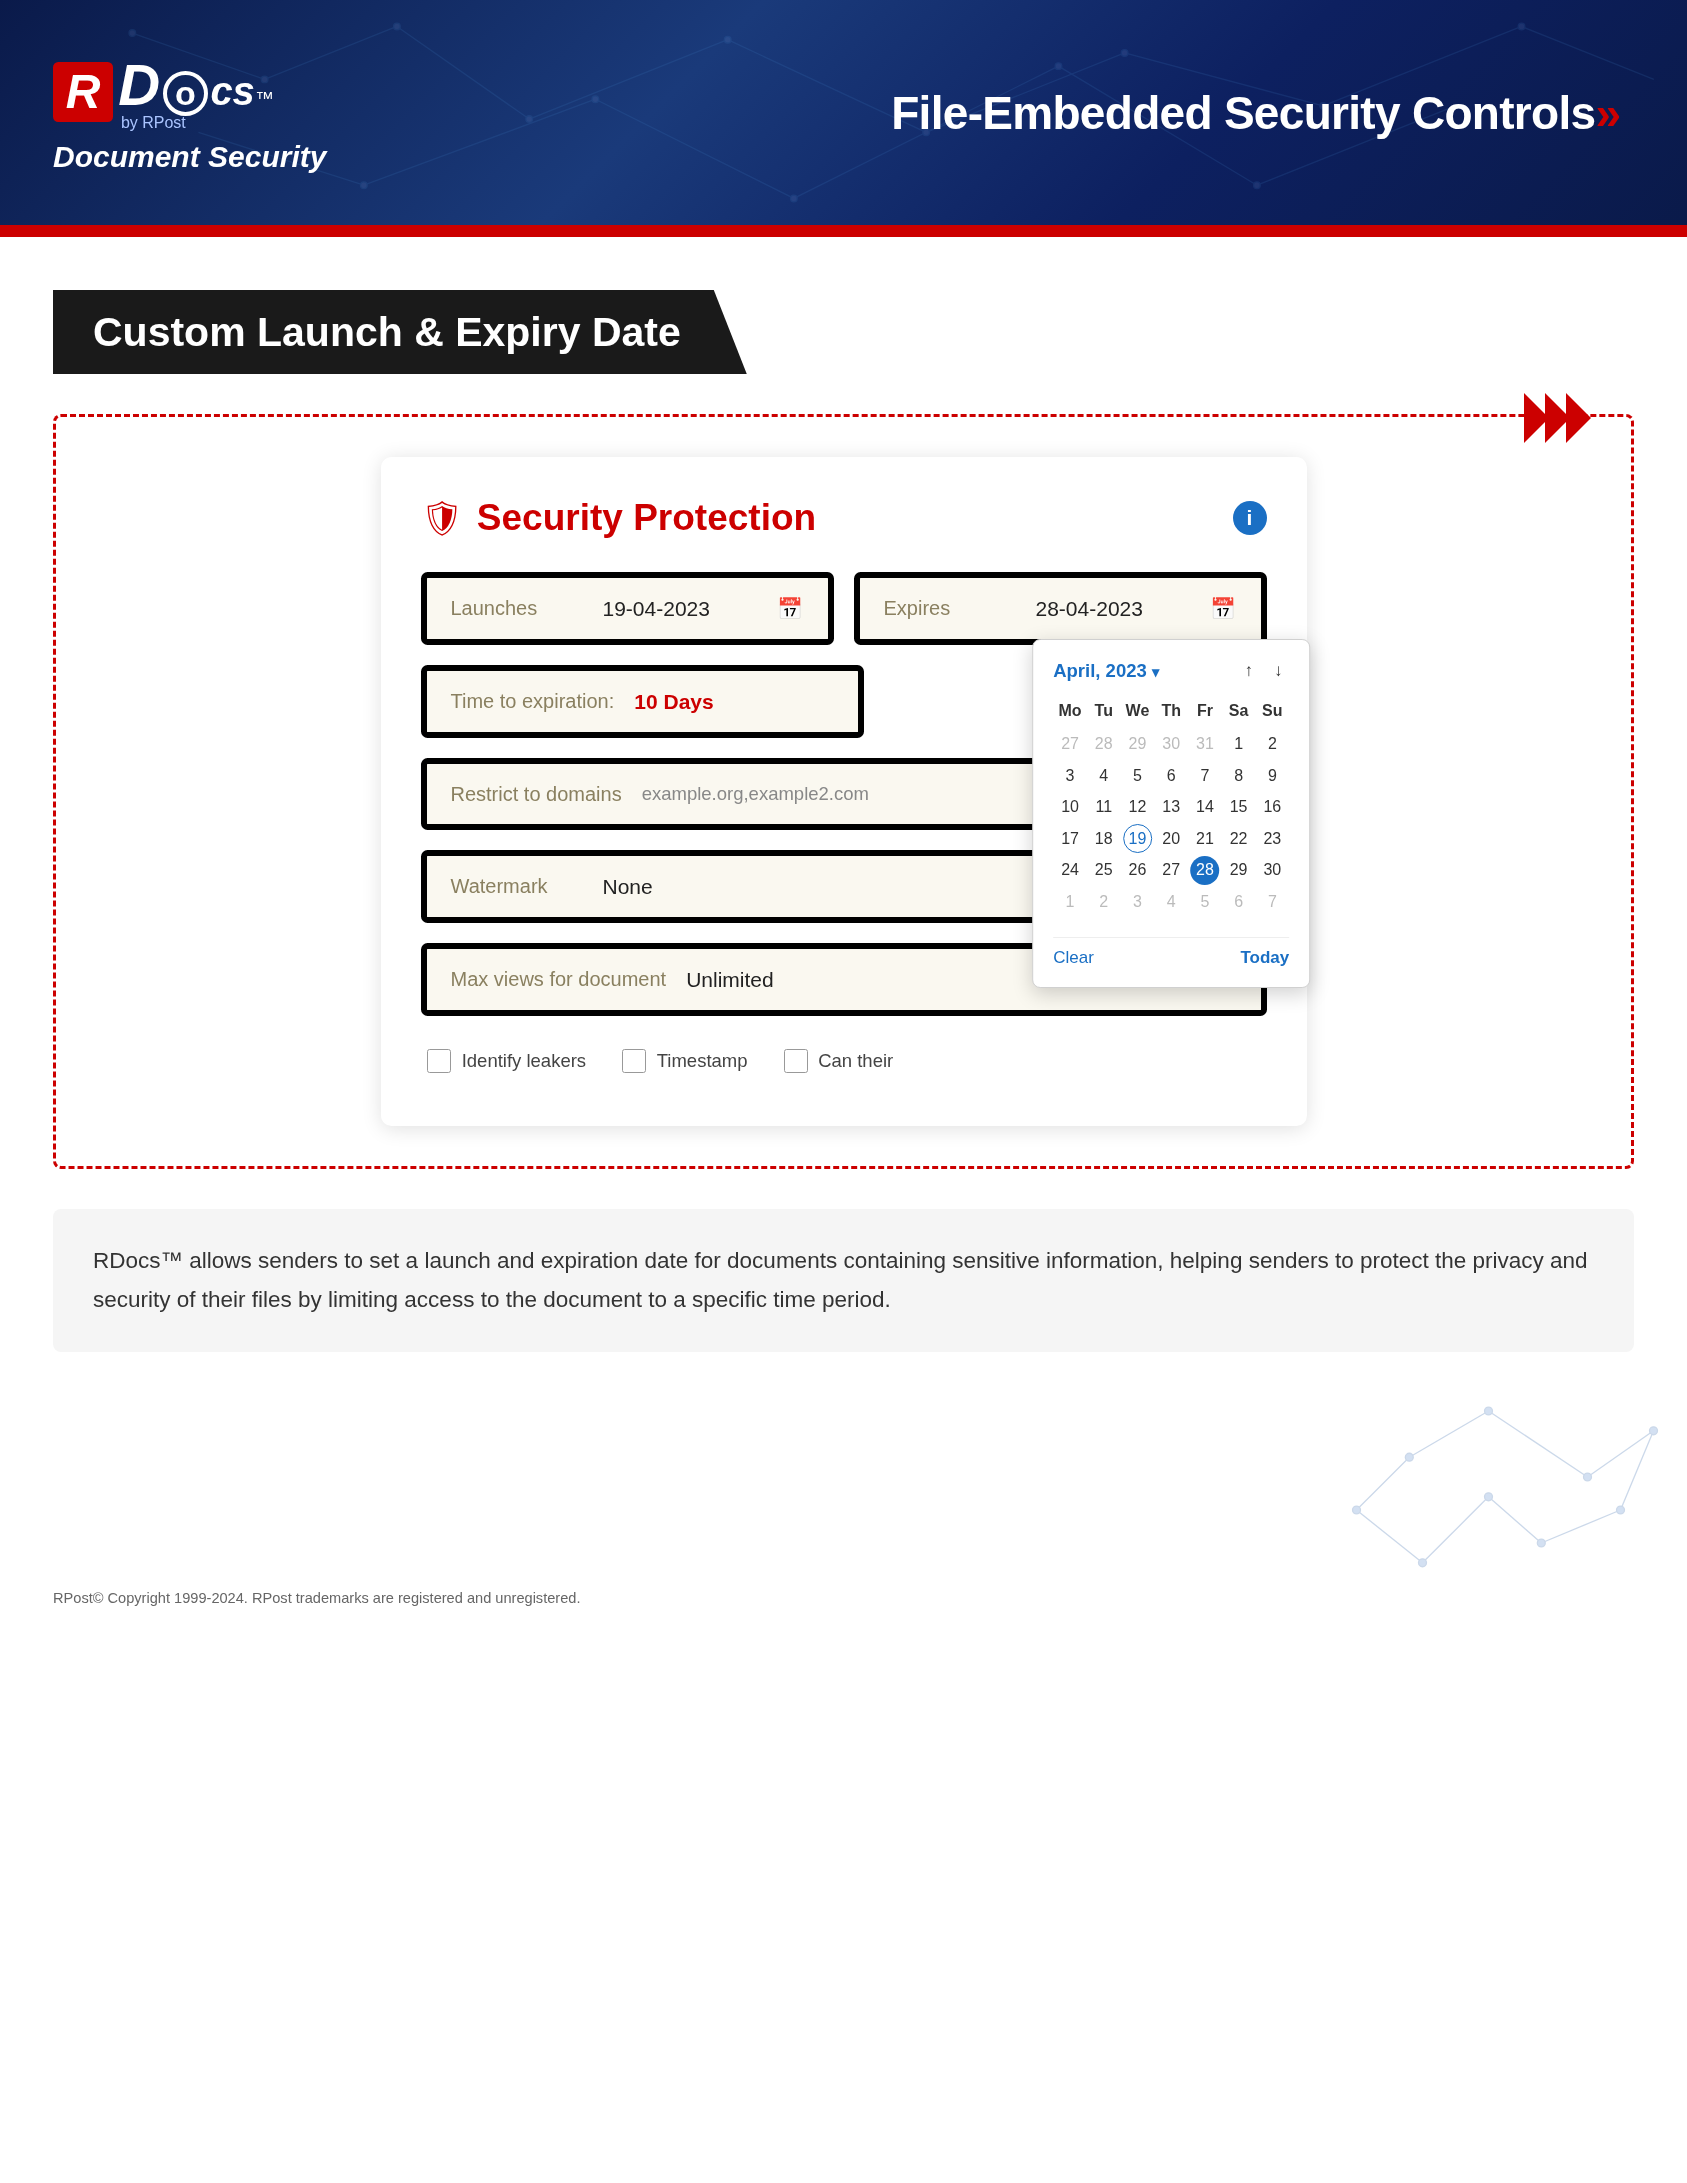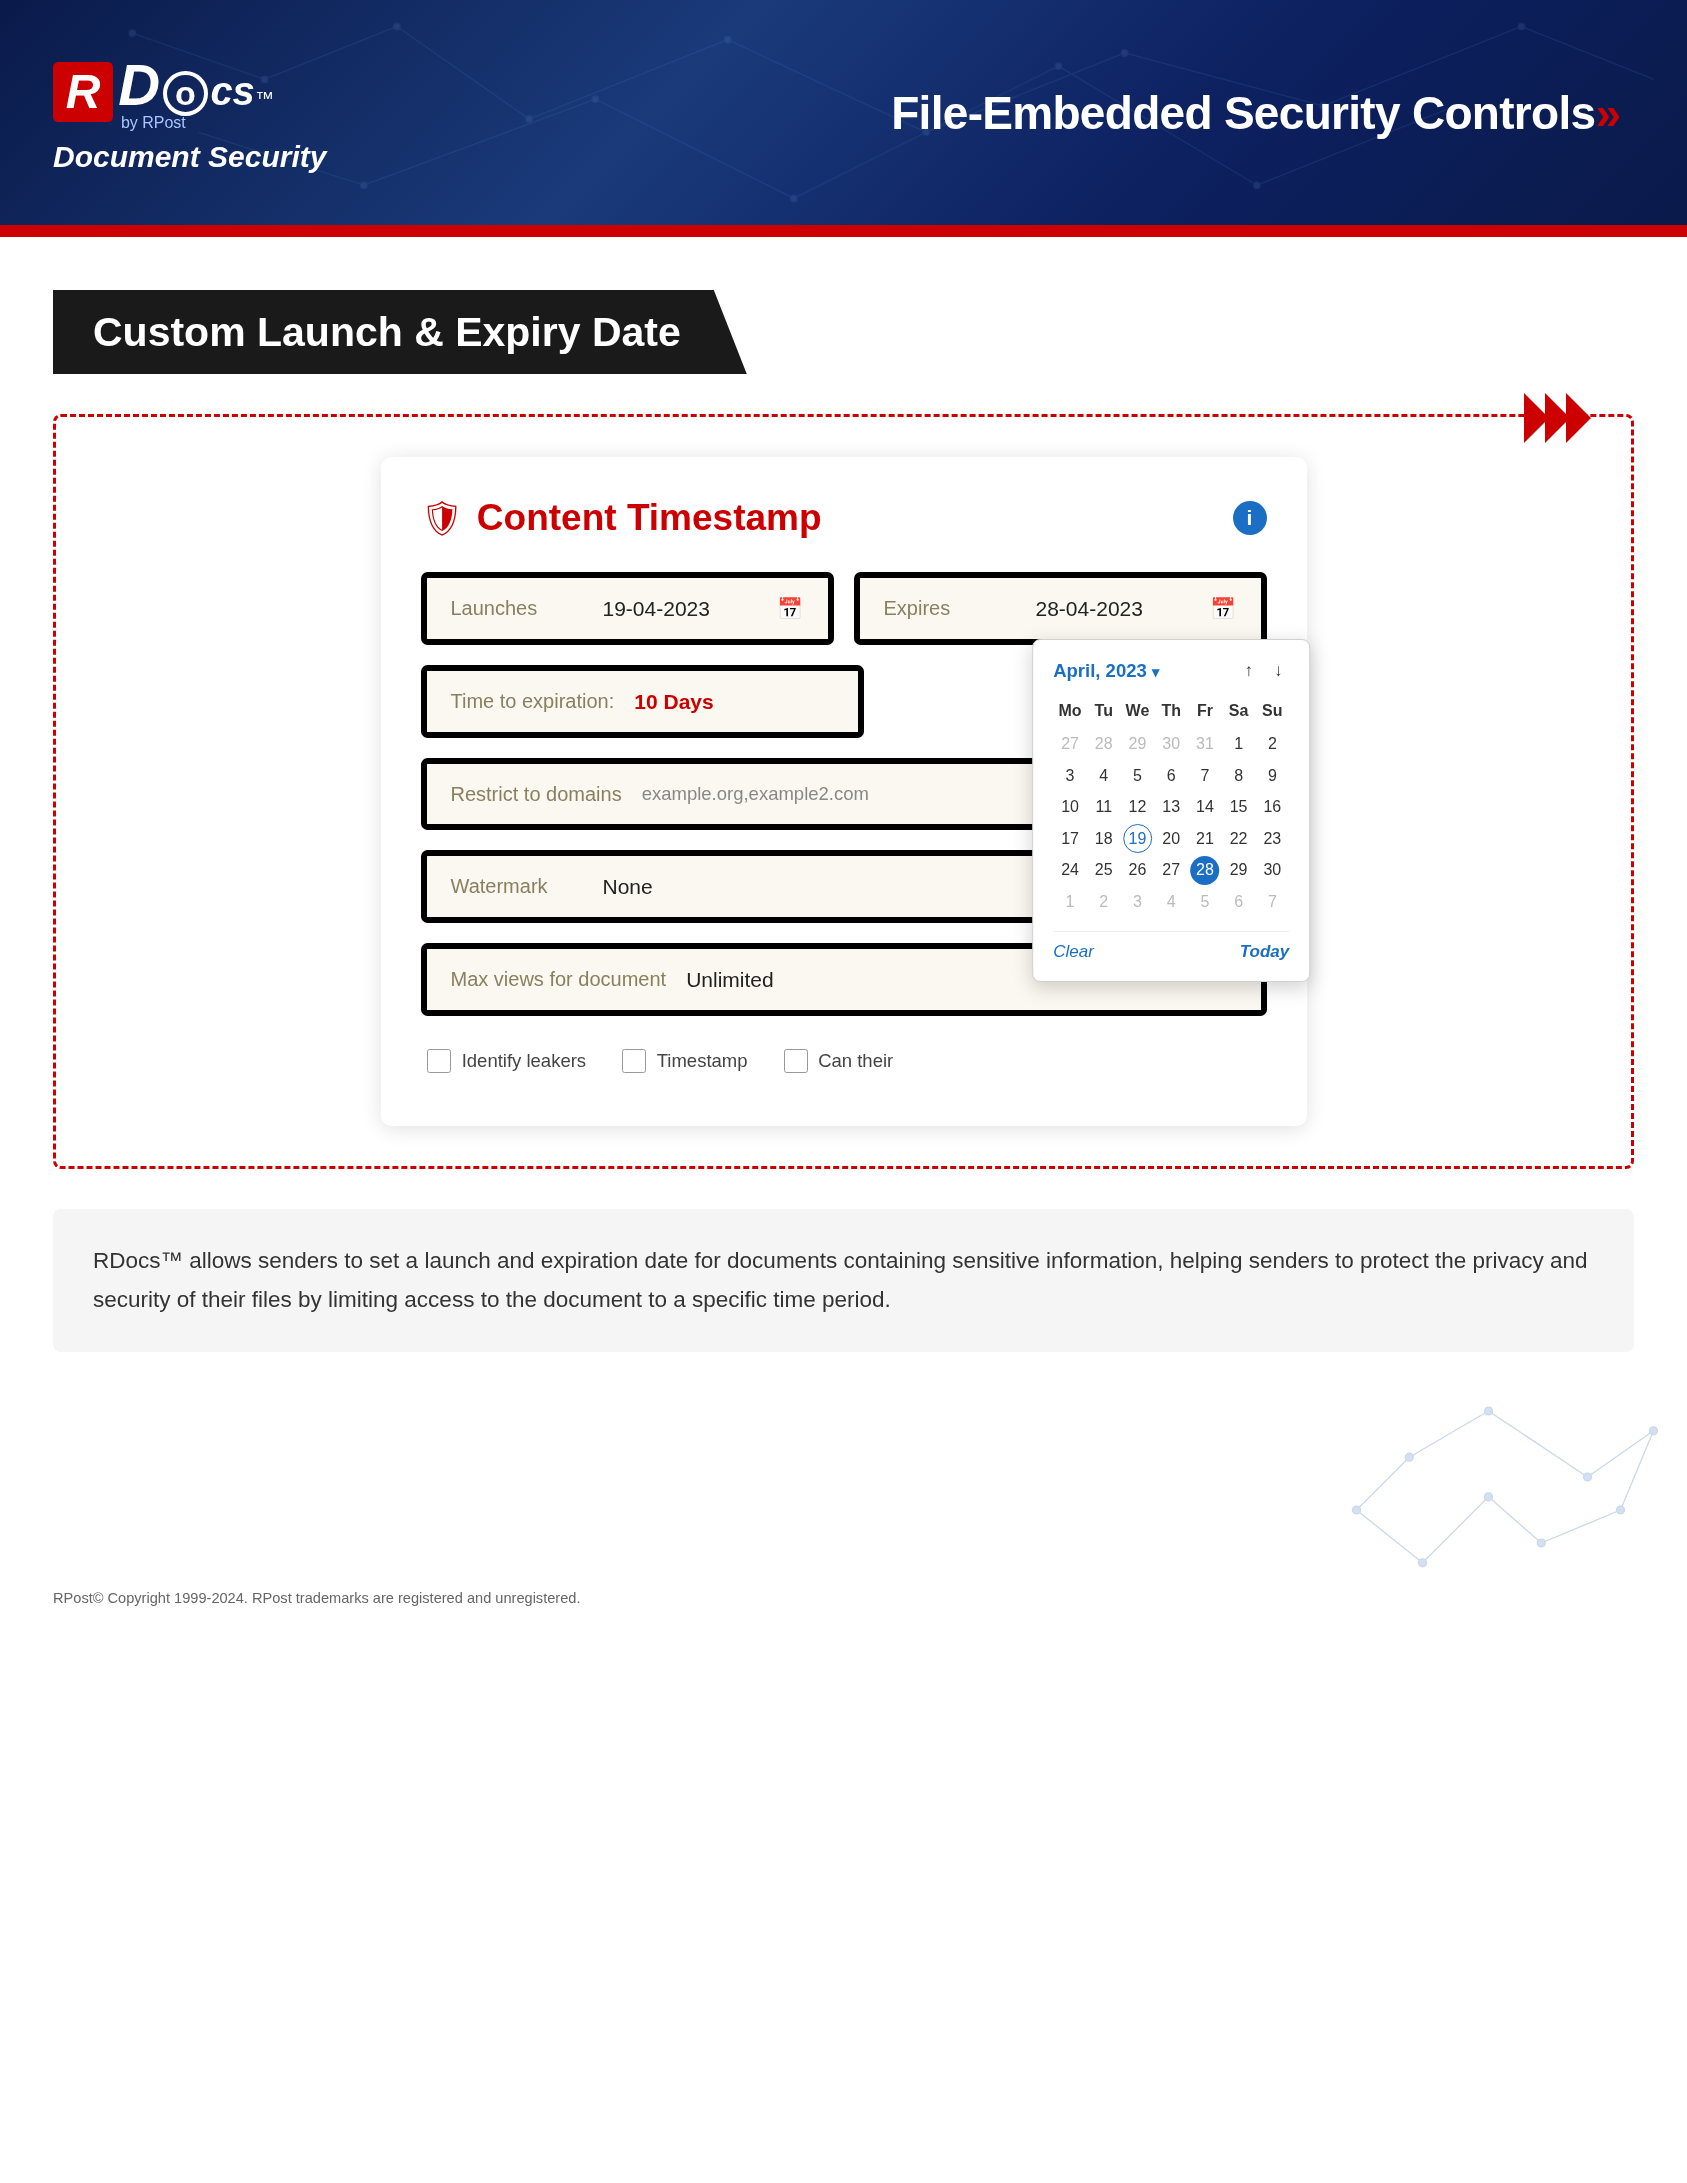--- a/index.html
+++ b/index.html
@@ -266,24 +266,23 @@
       align-items: center;
       justify-content: center;
       margin: 0 auto;
     }
     .cal-day.other-month { color: #bbb; }
     .cal-day.today { border: 1.3px solid #1a6fc4; color: #1a6fc4; }
     .cal-day.selected { background: #1a6fc4; color: white; border-radius: 50%; }
     .cal-footer {
       display: flex;
       justify-content: space-between;
-      margin-top: 14px;
+      margin-top: 20px;
       padding-top: 10.6px;
       border-top: 0.7px solid #eee;
-      font-style: italic;
     }
     .cal-clear { color: #1a6fc4; font-size: 17px; cursor: pointer; }
     .cal-today { color: #1a6fc4; font-size: 17px; cursor: pointer; font-weight: 600; }
     .domain-value {
       color: #888;
       font-size: 18.5px;
       flex: 1;
     }
 
     
@@ -407,21 +406,21 @@
     <div style="width:0;height:0;border-top:25px solid transparent;border-bottom:25px solid transparent;border-left:25px solid #cc0000;margin-left:-4px;"></div>
     <div style="width:0;height:0;border-top:25px solid transparent;border-bottom:25px solid transparent;border-left:25px solid #cc0000;margin-left:-4px;"></div>
     <div style="width:0;height:0;border-top:25px solid transparent;border-bottom:25px solid transparent;border-left:25px solid #cc0000;margin-left:-4px;"></div>
   </div>
 
   <div class="cp-card">
 
     <div class="cp-header">
       <div class="cp-title-area">
         <span class="cp-shield-icon">🛡</span>
-        <span class="cp-title">Content Timestamp</span>
+        <span class="cp-title">Security Protection</span>
       </div>
       <div class="cp-info-icon">i</div>
     </div>
 
     <div class="form-row">
       <div class="form-field">
         <span class="field-label">Launches</span>
         <span class="field-value">19-04-2023</span>
         <span class="field-icon">📅</span>
       </div>

